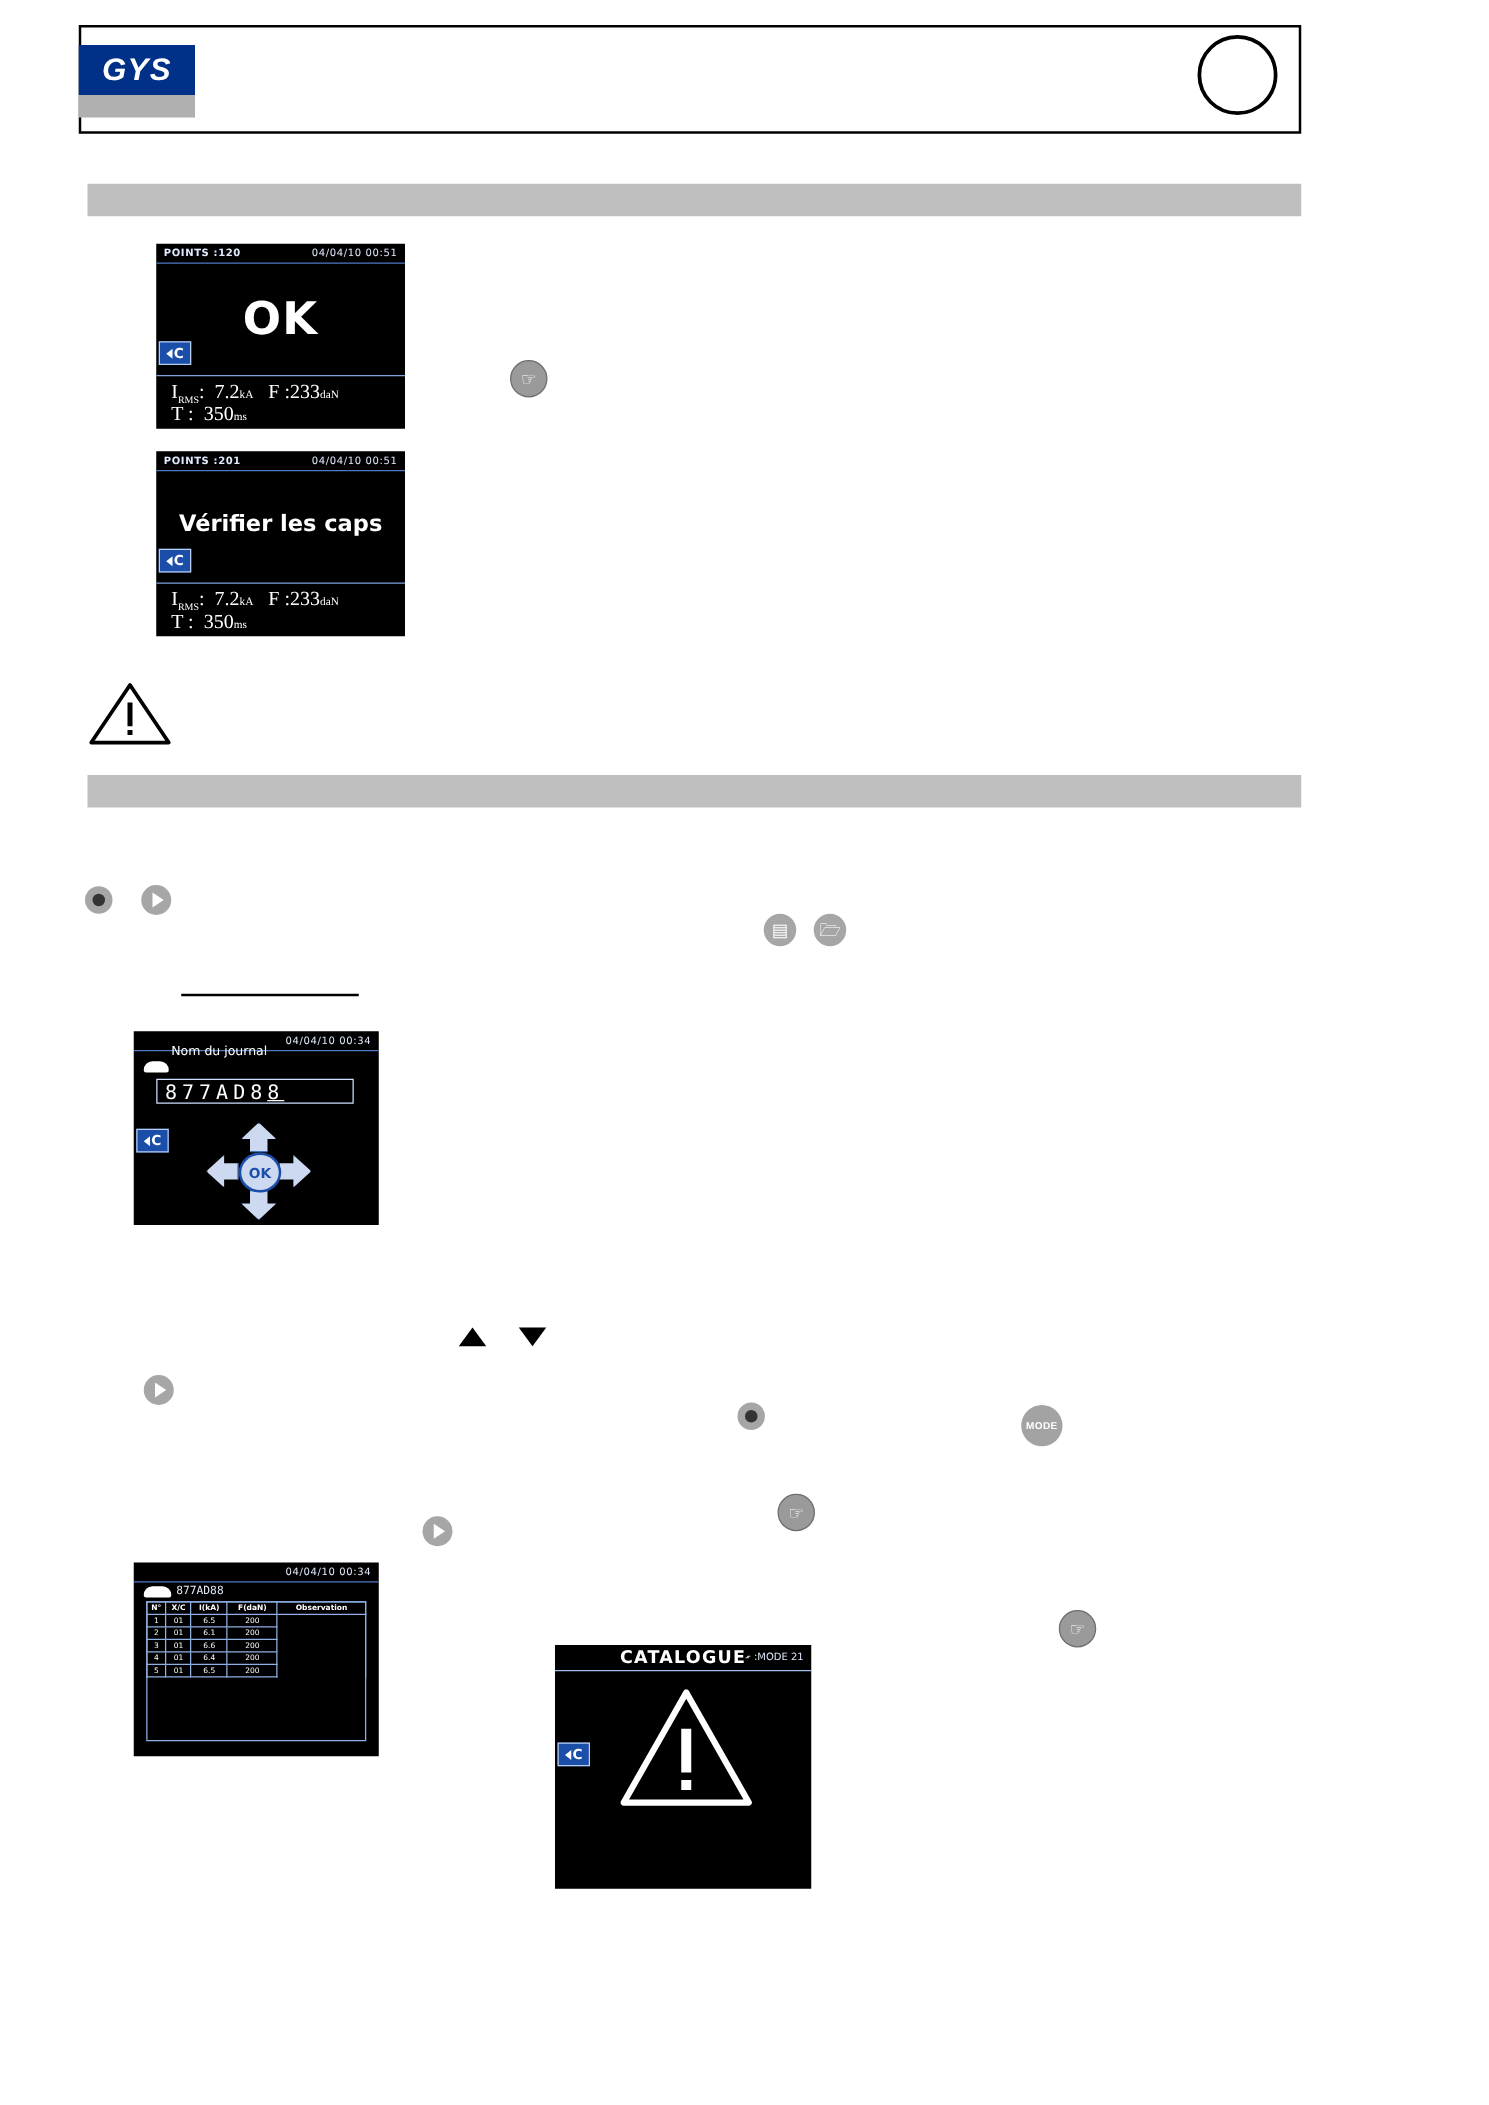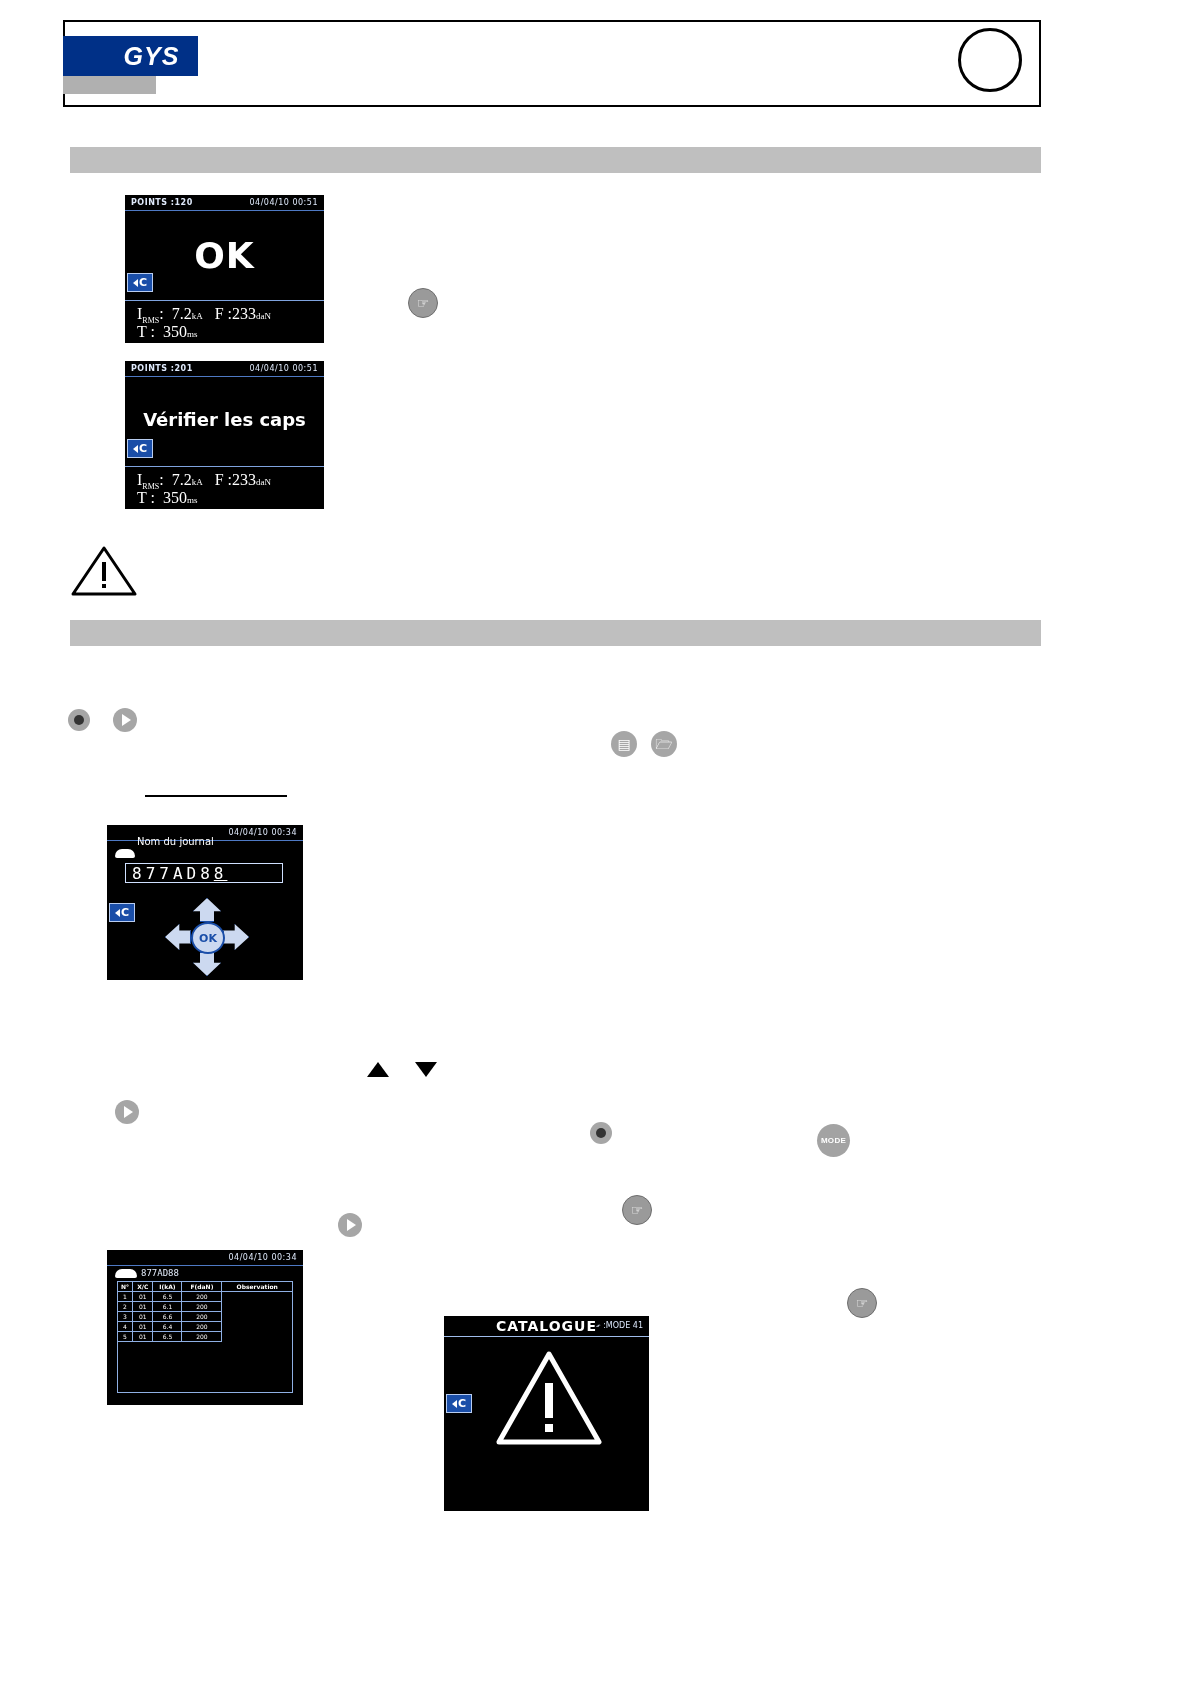--- a/index.html
+++ b/index.html
@@ -34,21 +34,20 @@
     height: 58px;
   }
   .logo-top {
     width: 93px;
     height: 40px;
     background: #0b3d91;
     background: #003087;
     display: flex;
     align-items: center;
     justify-content: center;
-    padding-left: 42px;
   }
   .logo-top .gys {
     color: #ffffff;
     font-weight: bold;
     font-style: italic;
     font-size: 25px;
     letter-spacing: 1px;
     font-family: "Liberation Sans", sans-serif;
   }
   .logo-bottom {
@@ -554,21 +553,21 @@
         <td class="obs"></td>
       </tr>
     </tbody>
   </table>
   <div class="tablebody-fill"></div>
 </div>
 
 <div class="lcd" id="screen-catalogue">
   <div class="cattitle">CATALOGUE</div>
   <div class="catmode">
-    <span class="wrench">⌁</span><span>:MODE 41</span>
+    <span class="wrench">⌁</span><span>:MODE 21</span>
   </div>
   <div class="catsep"></div>
   <div class="cbtn">C</div>
   <svg class="warn" viewBox="0 0 106 96">
     <polygon points="53,4 103,92 3,92" fill="none" stroke="#ffffff" stroke-width="5" stroke-linejoin="round"></polygon>
     <rect x="49" y="33" width="8" height="35" fill="#ffffff"></rect>
     <rect x="49" y="74" width="8" height="8" fill="#ffffff"></rect>
   </svg>
 </div>
 

